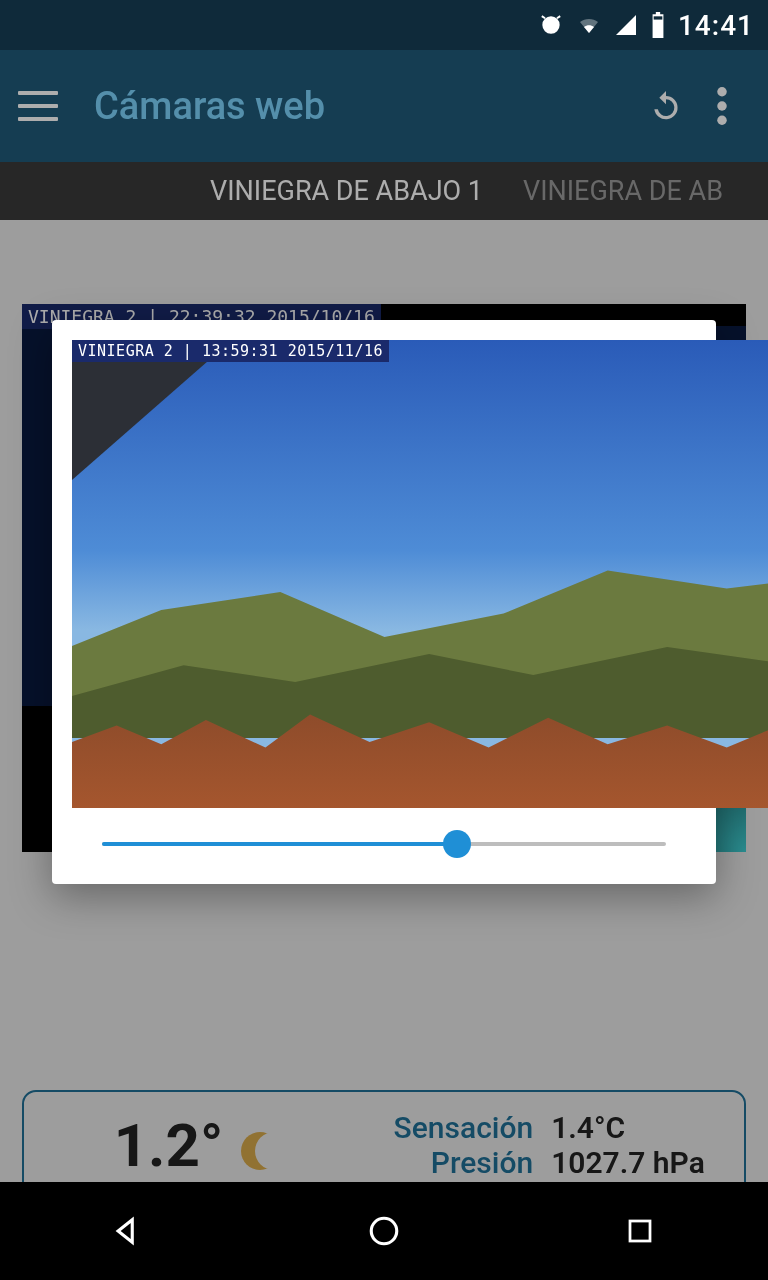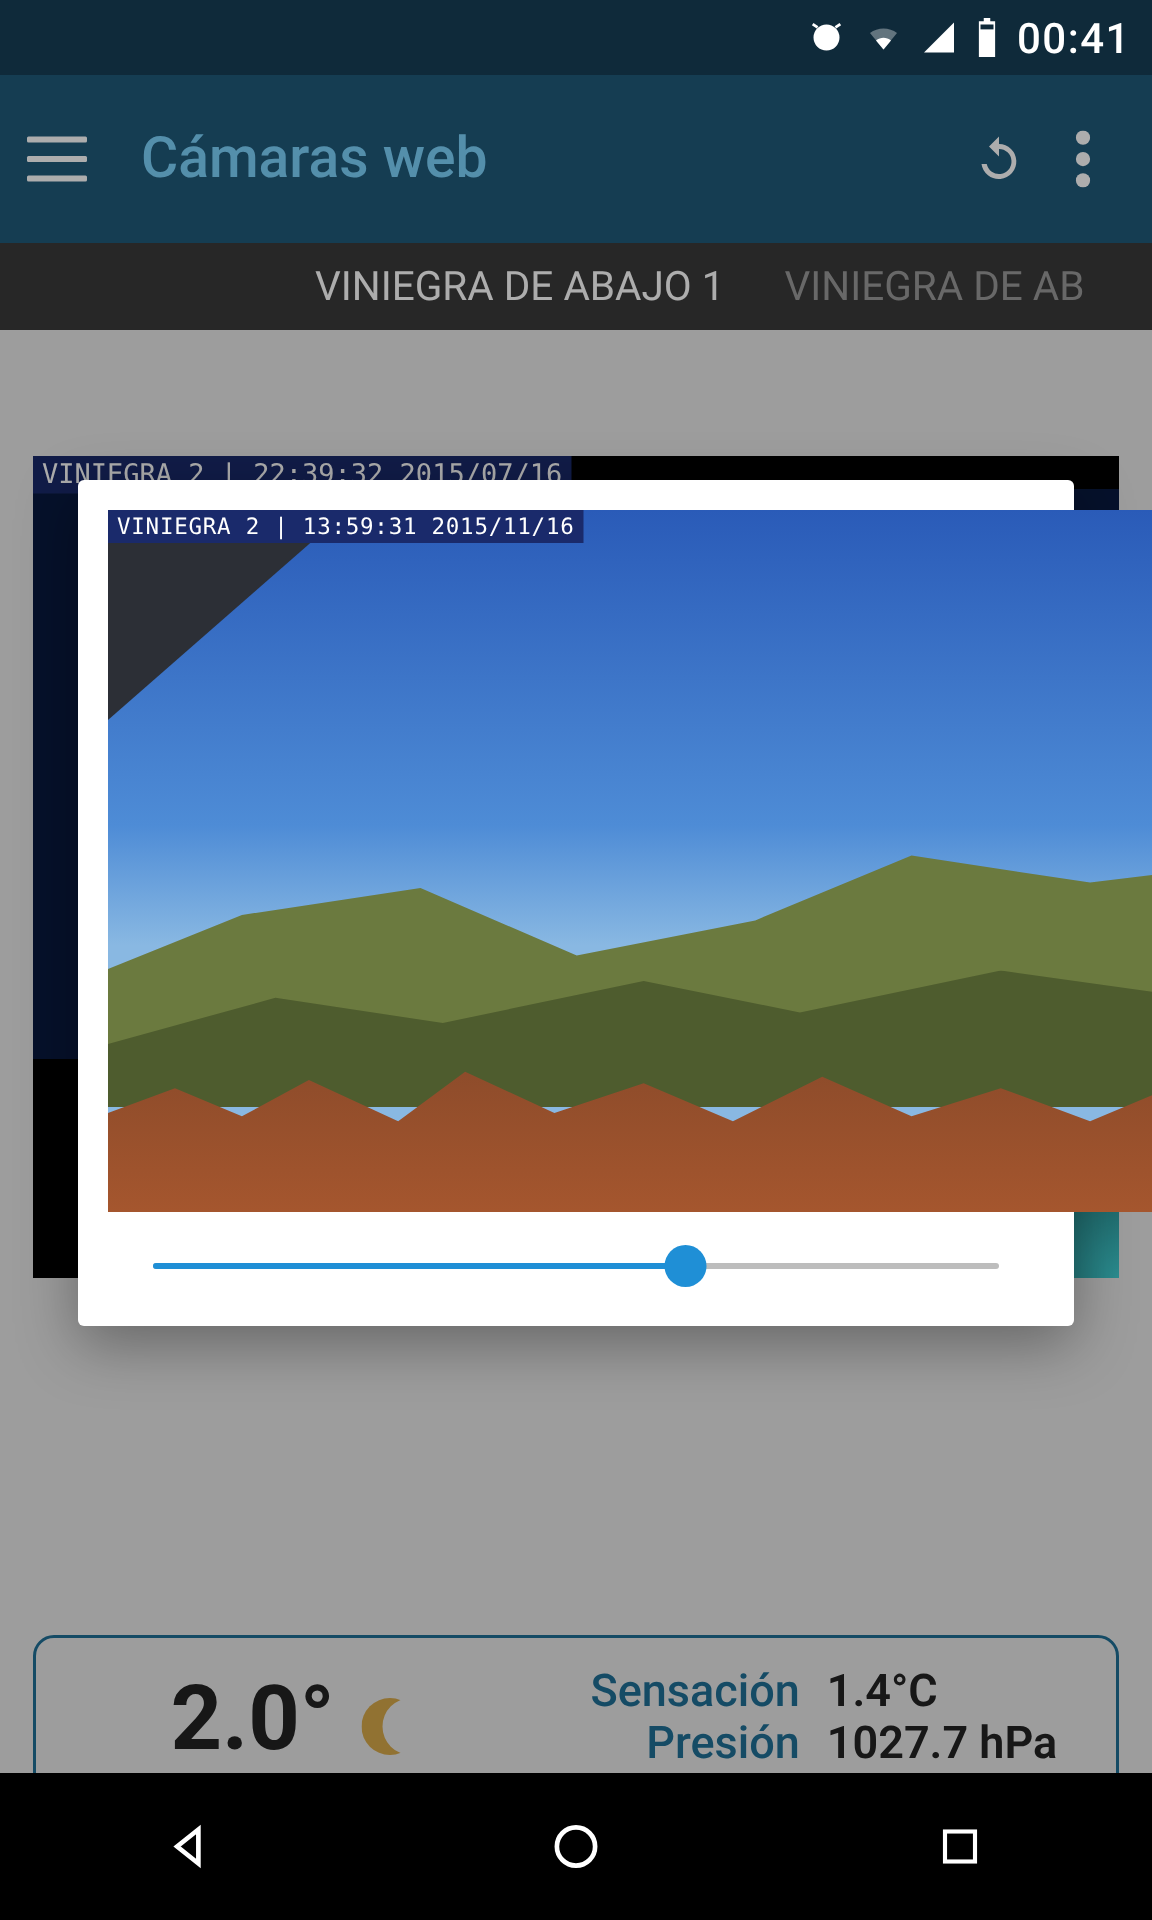--- a/index.html
+++ b/index.html
@@ -138,21 +138,21 @@
     <svg width="24" height="24" viewBox="0 0 24 24" fill="#fff">
         <path d="M2 22h20V2z"></path>
       </svg>
   </span>
   <span class="sb-icon">
     <svg width="16" height="26" viewBox="0 0 12 24" fill="#fff">
         <path d="M4 0h4v2h3v22H1V2h3z"></path>
         <rect x="2" y="4" width="8" height="3" fill="#0f2a3a"></rect>
       </svg>
   </span>
-  <span class="clock">00:41</span>
+  <span class="clock">14:41</span>
 </div>
 
 <div class="app-bar">
   <div class="hamburger">
       <span></span>
       <span></span>
       <span></span>
     </div>
   <div class="app-title">Cámaras web</div>
   <div class="appbar-action">
@@ -171,27 +171,27 @@
 
 <div class="tabs">
   <span class="tab">VINIEGRA DE ABAJO 1</span>
   <span class="tab inactive">VINIEGRA DE AB</span>
 </div>
 
 <div class="backdrop-content">
   <div class="bg-webcam">
     <div class="bg-sky"></div>
     <div class="bg-glow"></div>
-    <div class="bg-label">VINIEGRA 2 | 22:39:32 2015/07/16</div>
+    <div class="bg-label">VINIEGRA 2 | 22:39:32 2015/10/16</div>
   </div>
 
   <div class="weather-card">
     <div class="wc-left">
       <div>
-        <span class="wc-temp">2.0°</span>
+        <span class="wc-temp">1.2°</span>
         <span class="moon"></span>
       </div>
 
     </div>
     <div class="wc-right">
       <div class="wc-row">
           <span class="wc-label">Sensación</span>
           <span class="wc-val">1.4°C</span>
         </div>
       <div class="wc-row">

